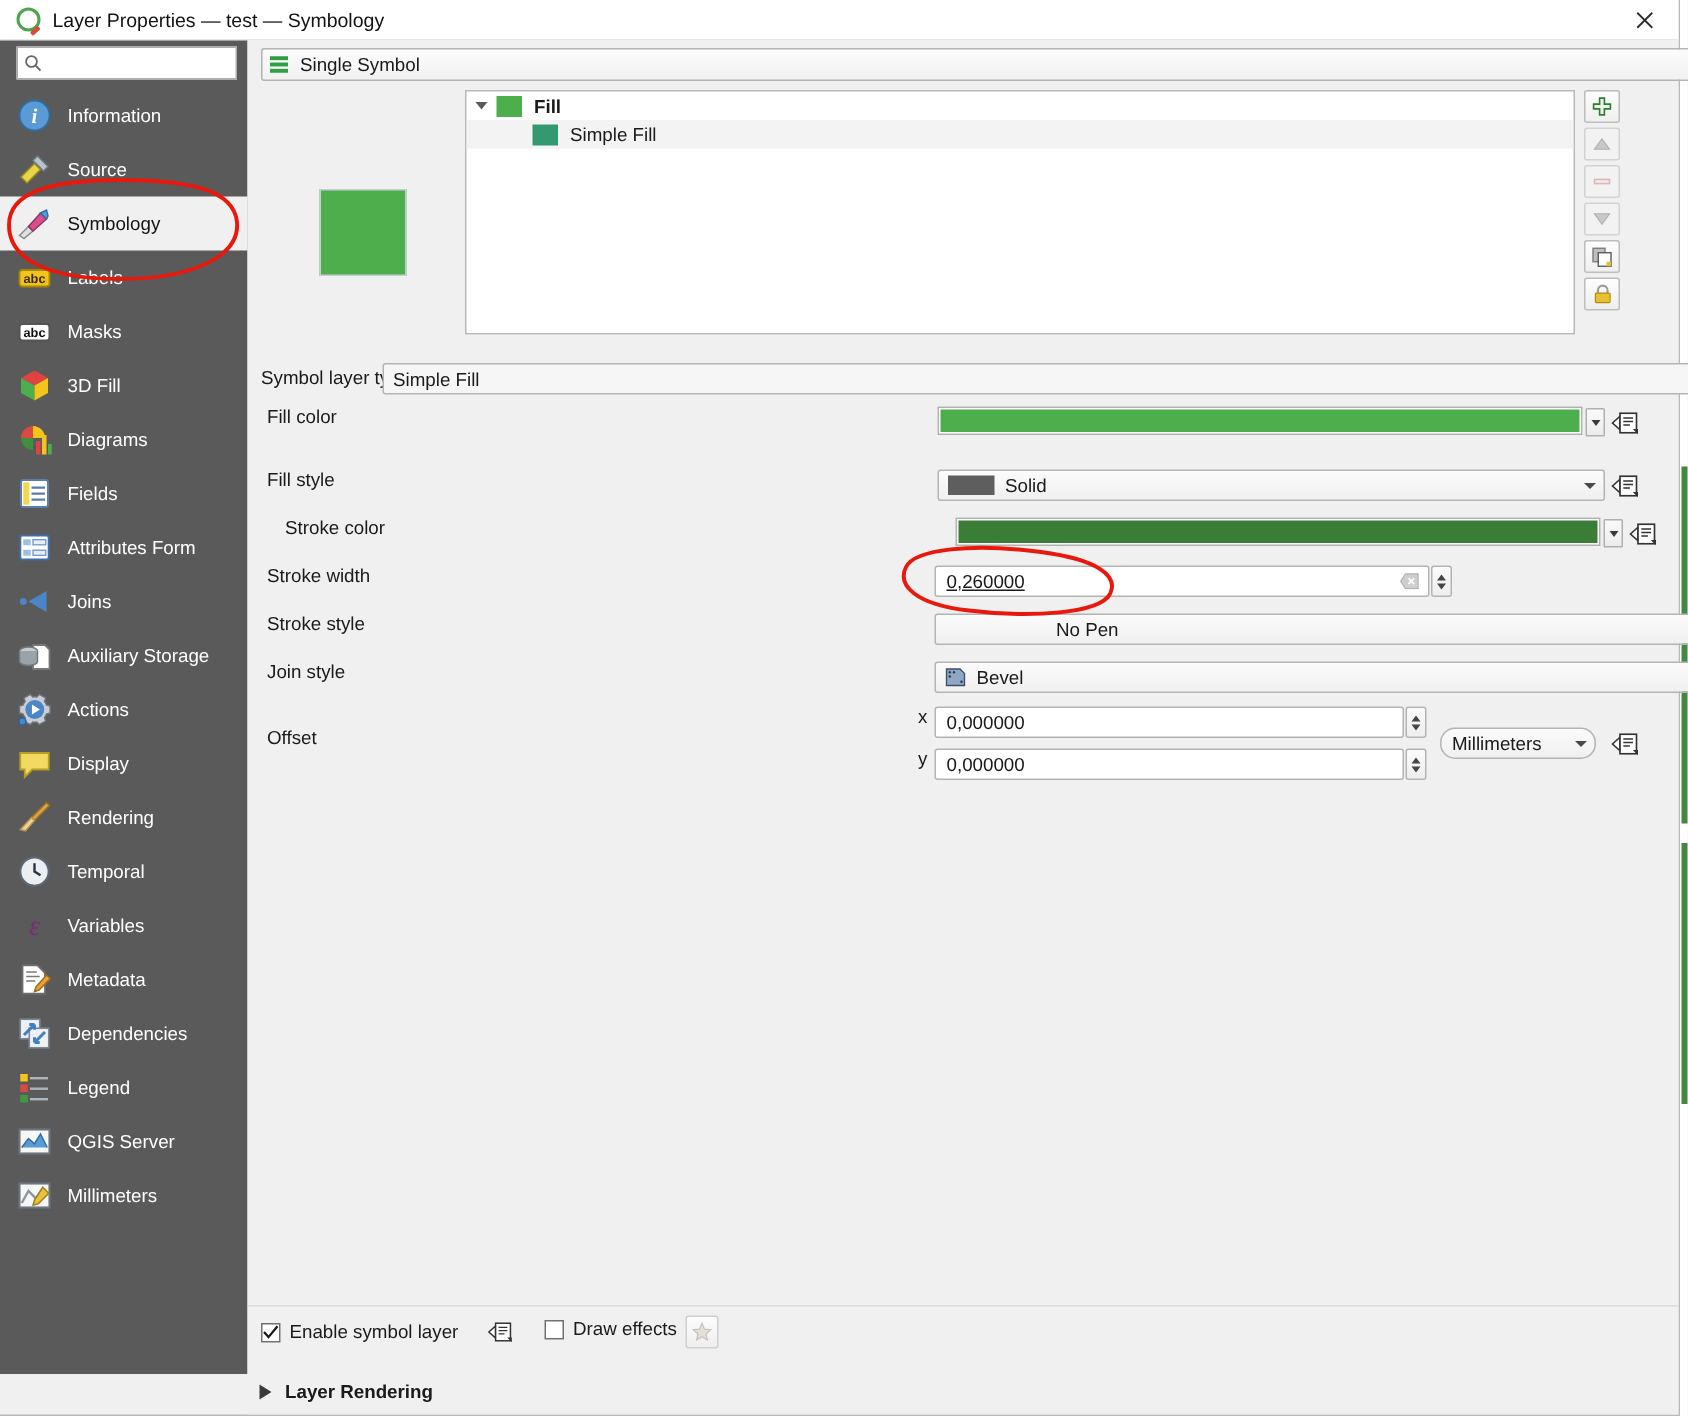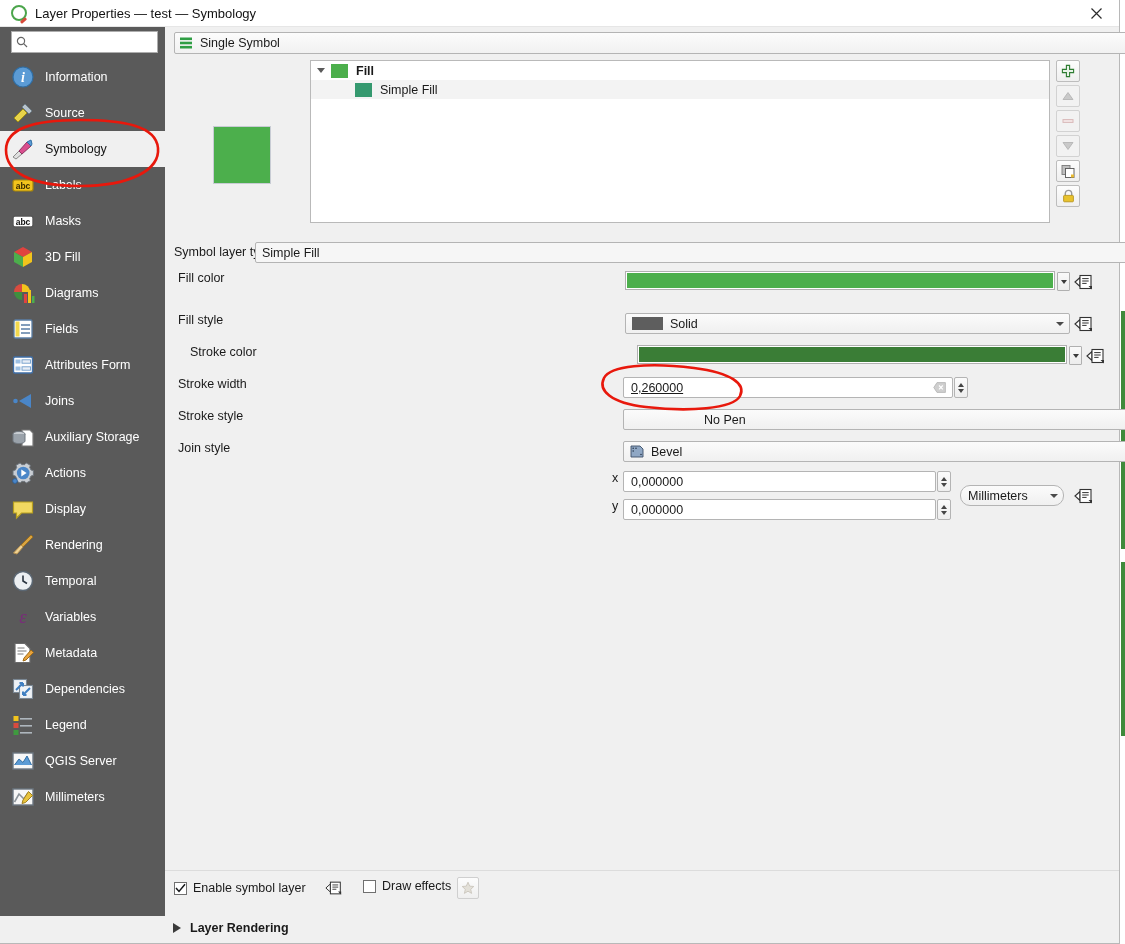--- a/index.html
+++ b/index.html
@@ -624,20 +624,23 @@
         <span class="xy-label" style="left:447px;">x</span>
         <div class="field white" style="left:458px; width:313px;">
           <span class="ftext">0,000000</span>
         </div>
         <div class="spin" style="left:772px; top:0;">
           <span class="up"></span>
             <span class="dn"></span>
         </div>
       </div>
 
+      <div class="prow" style="top:458px;">
+        <span class="plabel">Offset</span>
+      </div>
 
       <div class="prow" style="top:472px;">
         <span class="xy-label" style="left:447px;">y</span>
         <div class="field white" style="left:458px; width:313px;">
           <span class="ftext">0,000000</span>
         </div>
         <div class="spin" style="left:772px; top:0;">
           <span class="up"></span>
             <span class="dn"></span>
         </div>

